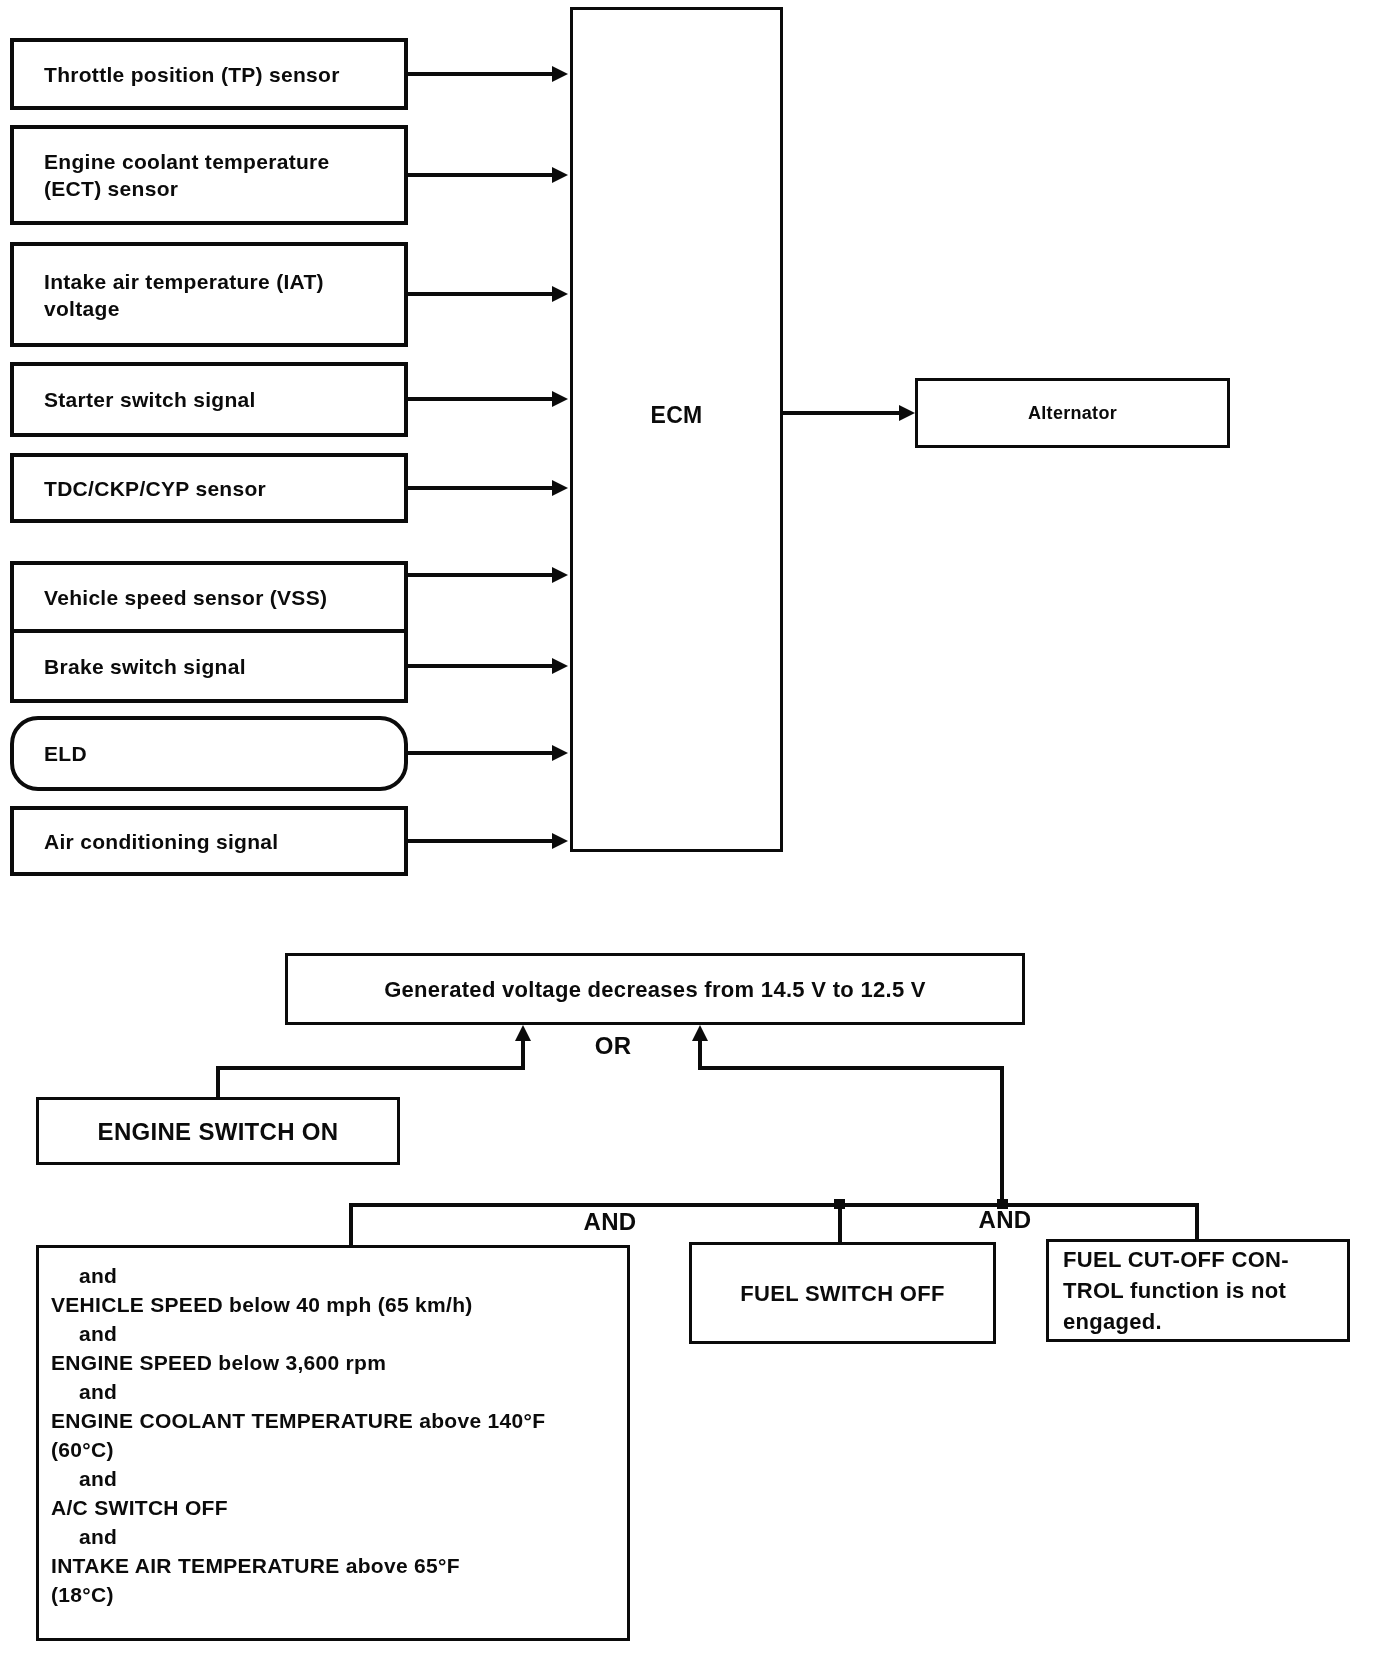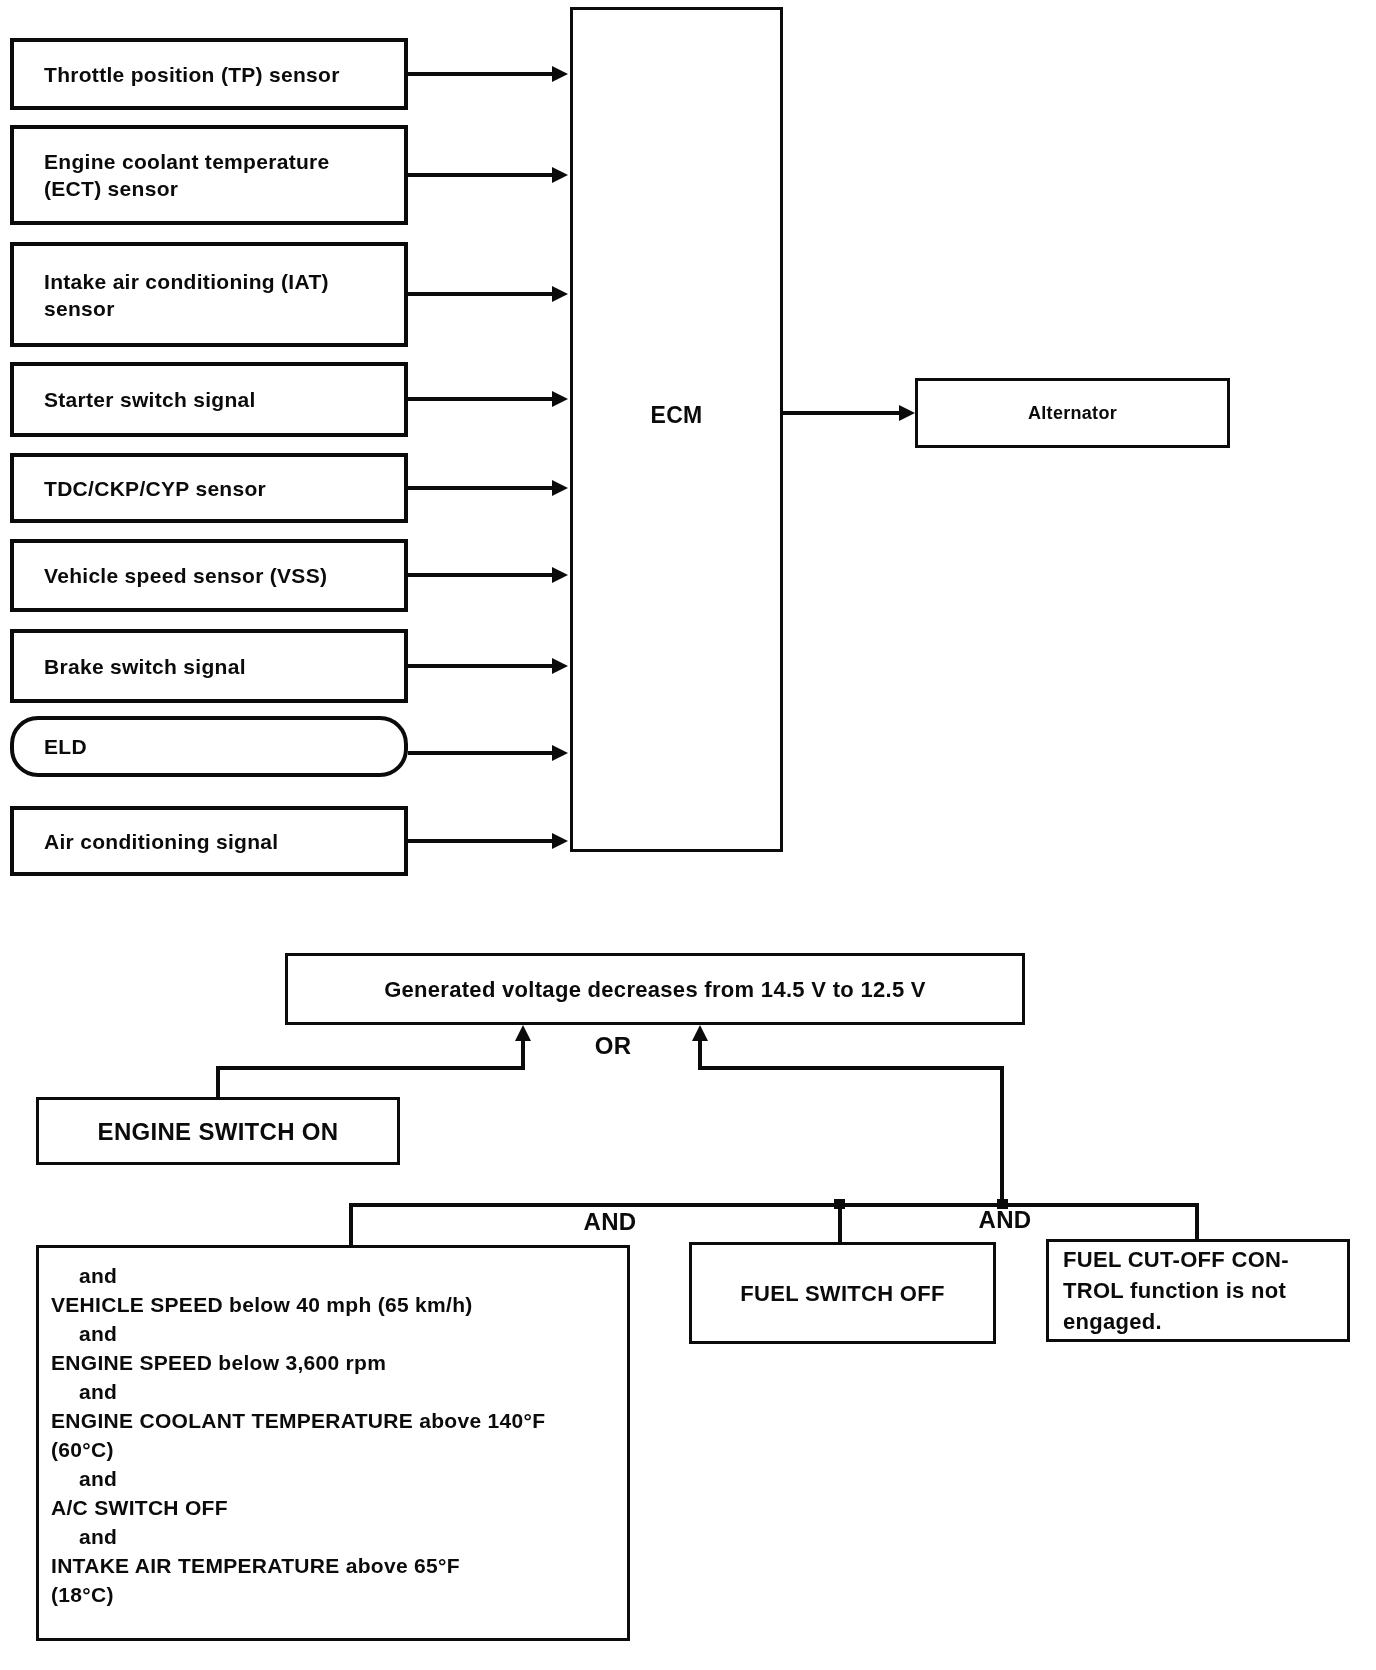--- a/index.html
+++ b/index.html
@@ -45,35 +45,35 @@
 
 <div id="canvas">
 
   <div class="box padleft" style="left:10px;top:38px;width:398px;height:72px;">
     <span class="label">Throttle position (TP) sensor</span>
   </div>
   <div class="box padleft" style="left:10px;top:125px;width:398px;height:100px;">
     <span class="label">Engine coolant temperature (ECT) sensor</span>
   </div>
   <div class="box padleft" style="left:10px;top:242px;width:398px;height:105px;">
-    <span class="label" style="max-width:345px;">Intake air conditioning (IAT) sensor</span>
+    <span class="label" style="max-width:345px;">Intake air temperature (IAT) voltage</span>
   </div>
   <div class="box padleft" style="left:10px;top:453px;width:398px;height:70px;">
     <span class="label">TDC/CKP/CYP sensor</span>
   </div>
   <div class="box padleft" style="left:10px;top:362px;width:398px;height:75px;">
     <span class="label">Starter switch signal</span>
   </div>
-  <div class="box padleft" style="left:10px;top:539px;width:398px;height:73px;">
+  <div class="box padleft" style="left:10px;top:561px;width:398px;height:73px;">
     <span class="label">Vehicle speed sensor (VSS)</span>
   </div>
   <div class="box padleft" style="left:10px;top:629px;width:398px;height:74px;">
     <span class="label">Brake switch signal</span>
   </div>
-  <div class="box padleft" style="left:10px;top:716px;width:398px;height:61px;border-radius:28px;">
+  <div class="box padleft" style="left:10px;top:716px;width:398px;height:75px;border-radius:28px;">
     <span class="label">ELD</span>
   </div>
   <div class="box padleft" style="left:10px;top:806px;width:398px;height:70px;">
     <span class="label">Air conditioning signal</span>
   </div>
 
   <div class="hline" style="left:408px;top:72px;width:148px;height:4px;"></div>
   <div class="arrow-right" style="left:552px;top:66px;"></div>
   <div class="hline" style="left:408px;top:173px;width:148px;height:4px;"></div>
   <div class="arrow-right" style="left:552px;top:167px;"></div>

